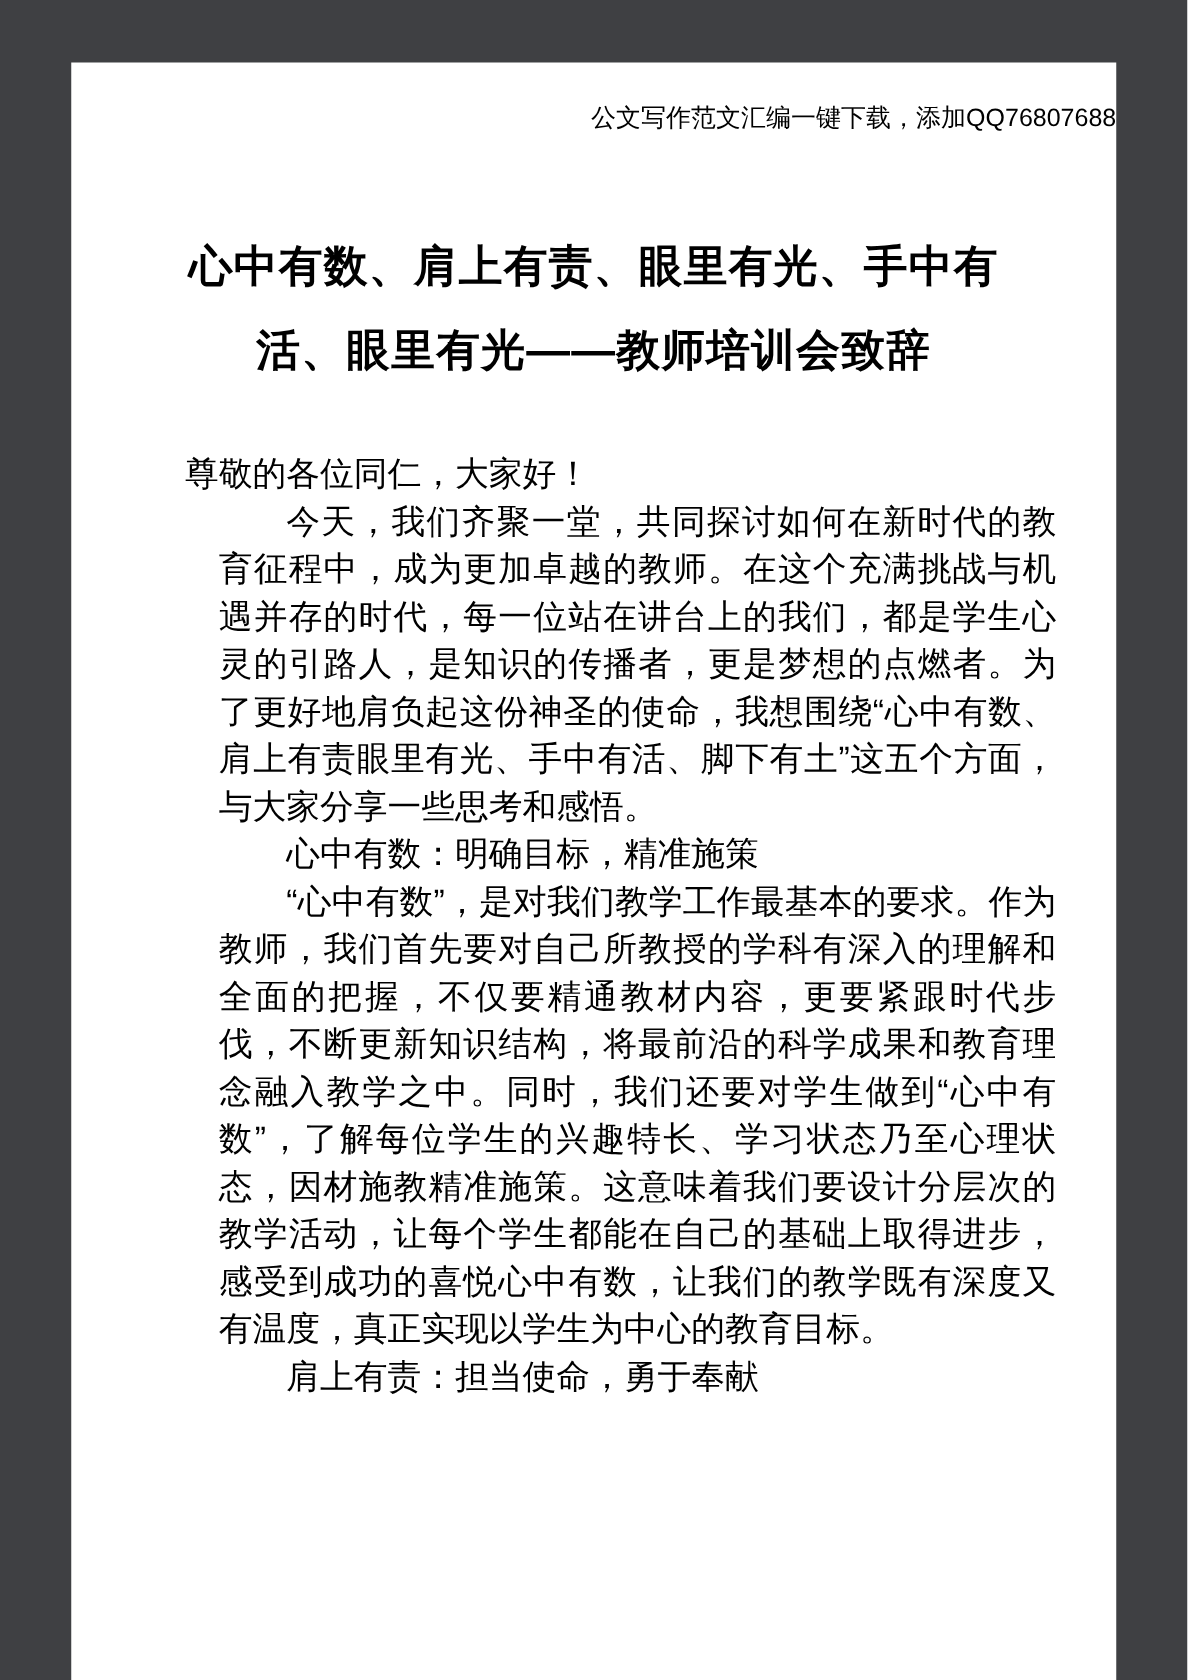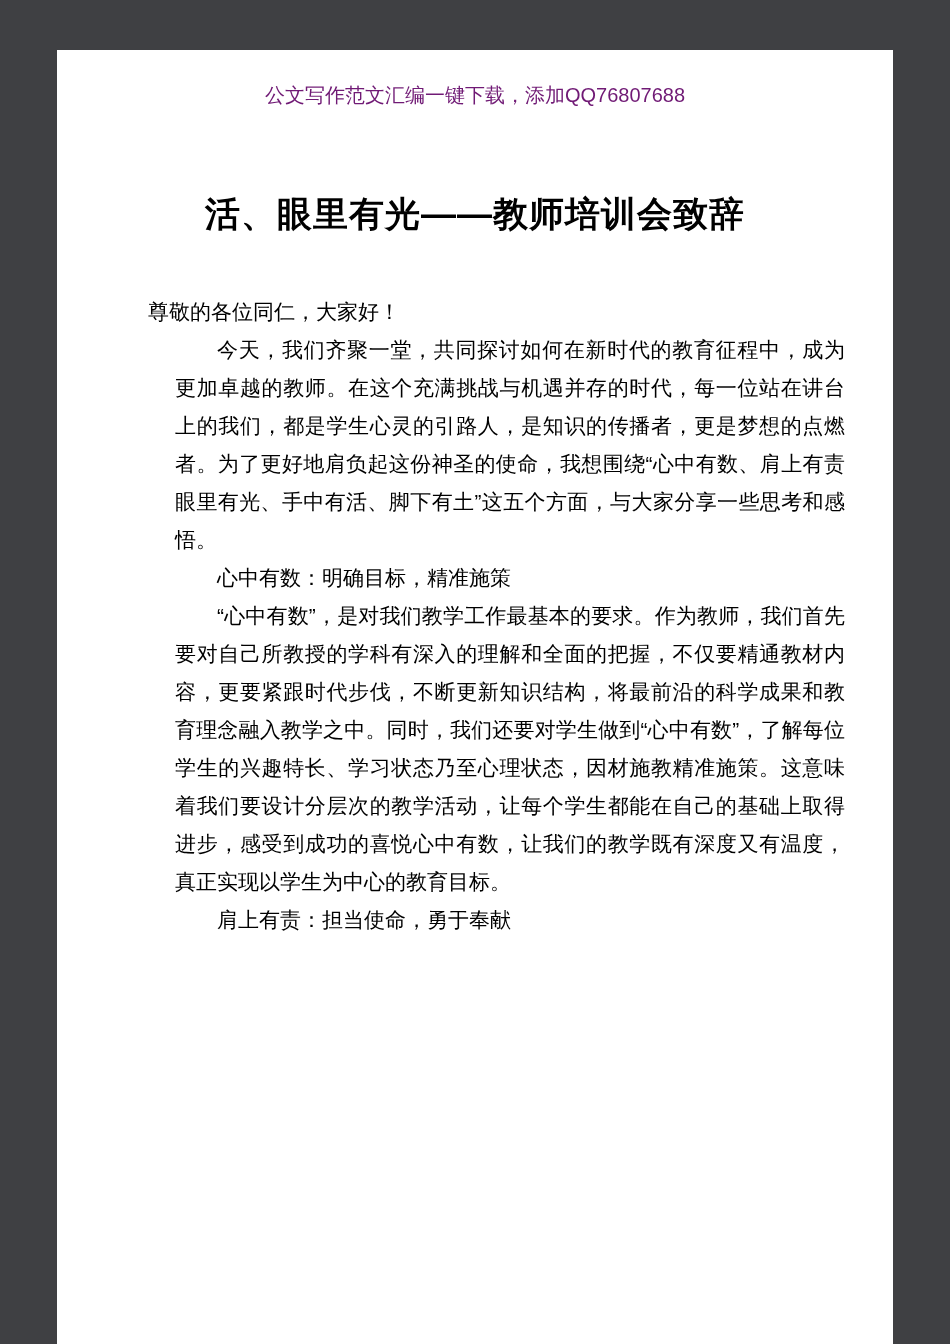--- a/index.html
+++ b/index.html
@@ -20,43 +20,43 @@
       position: absolute;
       top: 50px;
       left: 57px;
       width: 836px;
       height: 1294px;
       background: #ffffff;
       box-sizing: border-box;
     }
     .notice {
       margin-top: 32px;
-      text-align: center;
-      color: #701a75;
+      text-align: right;
+      color: #000000;
       font-size: 20px;
       line-height: 26px;
       font-weight: normal;
     }
     .title {
       margin: 72px 40px 0 40px;
       text-align: center;
       color: #000000;
       font-size: 35px;
       font-weight: bold;
       line-height: 67px;
       letter-spacing: 1px;
     }
     .title-line {
       display: block;
     }
     .content {
       margin: 46px 48px 0 91px;
       width: 697px;
       color: #000000;
-      font-size: 21px;
+      font-size: 27px;
       line-height: 38px;
       text-align: justify;
       text-justify: inter-ideograph;
     }
     .content p {
       margin: 0;
       padding: 0;
     }
     .para.indent {
       text-indent: 2em;
@@ -68,20 +68,21 @@
   </style>
 </head>
 <body>
 
 <div class="canvas">
   <div class="page">
 
     <div class="notice">公文写作范文汇编一键下载，添加QQ76807688</div>
 
     <h1 class="title">
+      <span class="title-line">心中有数、肩上有责、眼里有光、手中有</span>
       <span class="title-line">活、眼里有光——教师培训会致辞</span>
     </h1>
 
     <div class="content">
       <p class="para no-indent">尊敬的各位同仁，大家好！</p>
       <p class="para indent">今天，我们齐聚一堂，共同探讨如何在新时代的教育征程中，成为更加卓越的教师。在这个充满挑战与机遇并存的时代，每一位站在讲台上的我们，都是学生心灵的引路人，是知识的传播者，更是梦想的点燃者。为了更好地肩负起这份神圣的使命，我想围绕“心中有数、肩上有责眼里有光、手中有活、脚下有土”这五个方面，与大家分享一些思考和感悟。</p>
       <p class="para indent">心中有数：明确目标，精准施策</p>
       <p class="para indent">“心中有数”，是对我们教学工作最基本的要求。作为教师，我们首先要对自己所教授的学科有深入的理解和全面的把握，不仅要精通教材内容，更要紧跟时代步伐，不断更新知识结构，将最前沿的科学成果和教育理念融入教学之中。同时，我们还要对学生做到“心中有数”，了解每位学生的兴趣特长、学习状态乃至心理状态，因材施教精准施策。这意味着我们要设计分层次的教学活动，让每个学生都能在自己的基础上取得进步，感受到成功的喜悦心中有数，让我们的教学既有深度又有温度，真正实现以学生为中心的教育目标。</p>
       <p class="para indent">肩上有责：担当使命，勇于奉献</p>
     </div>

